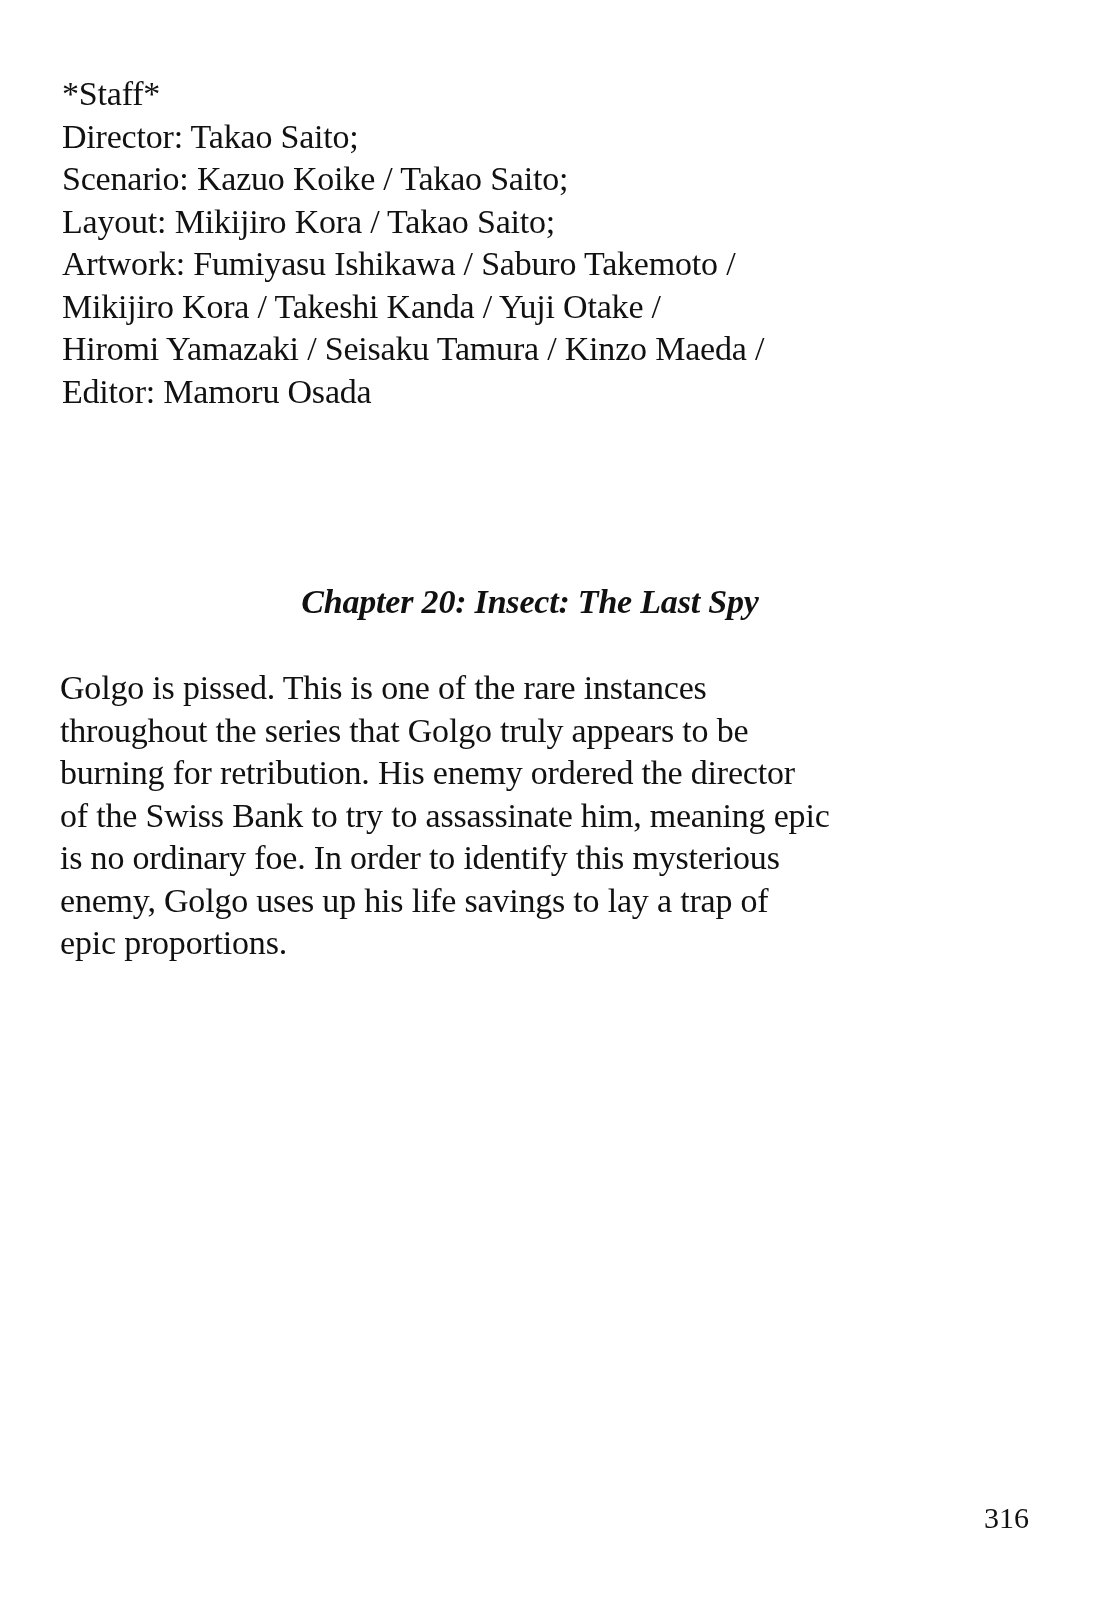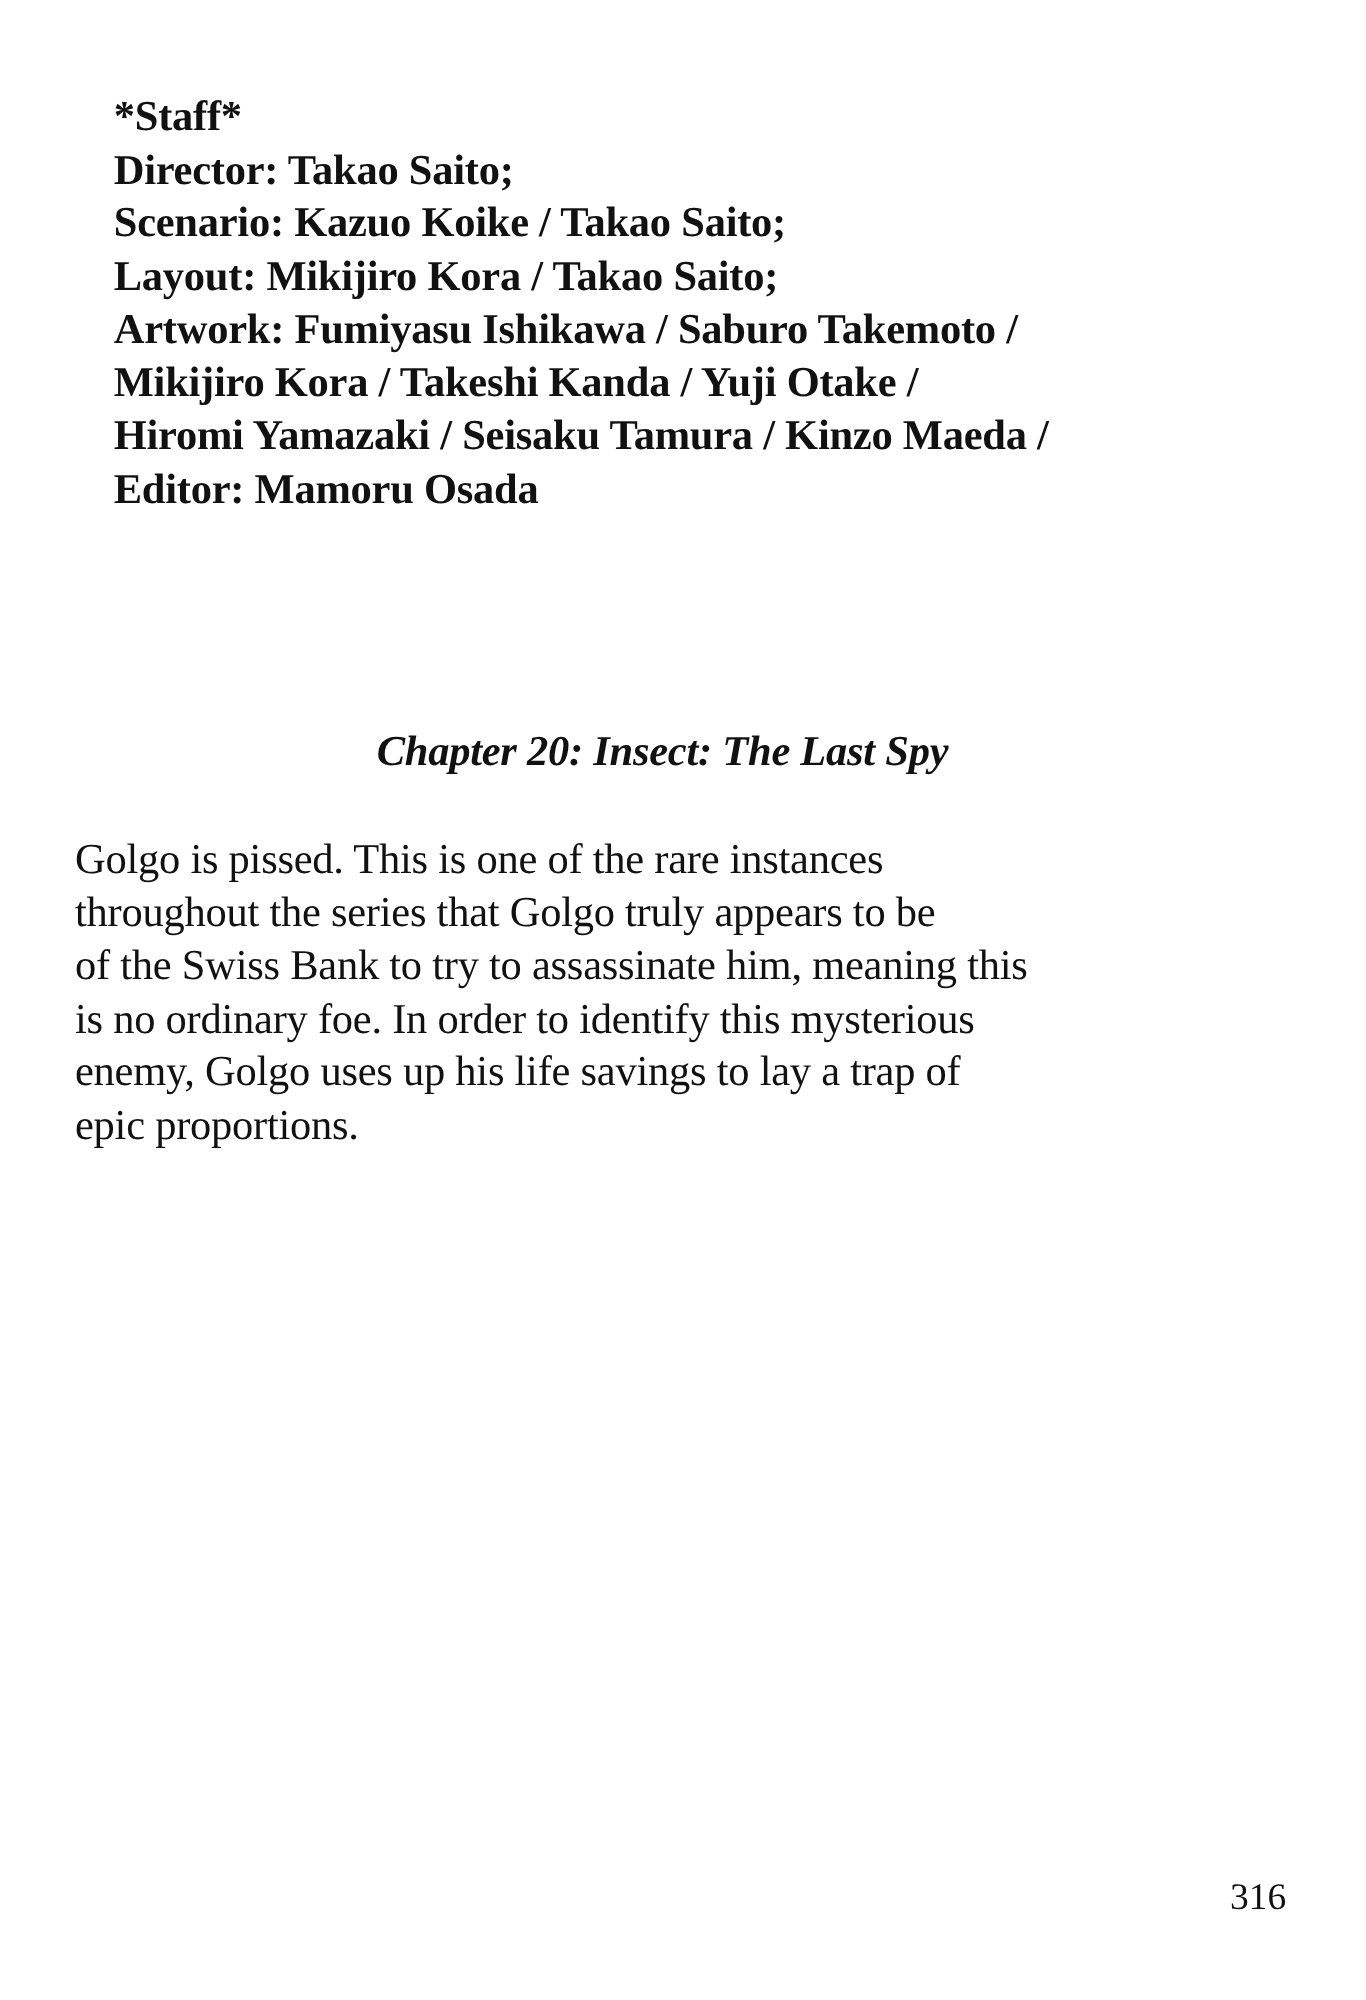--- a/index.html
+++ b/index.html
@@ -10,27 +10,26 @@
     body {
       width: 1093px;
       height: 1600px;
       position: relative;
       overflow: hidden;
       color: #111111;
       font-family: "Liberation Serif", "DejaVu Serif", serif;
     }
     .staff-block {
       position: absolute;
-      left: 91px;
+      left: 62px;
       top: 73px;
       width: 960px;
       font-size: 34px;
       line-height: 42.5px;
       letter-spacing: -0.2px;
-      font-weight: bold;
     }
     .staff-line {
       display: block;
       white-space: nowrap;
     }
     .chapter-title {
       position: absolute;
       left: 0;
       top: 580px;
       width: 1060px;
@@ -75,19 +74,20 @@
   <span class="staff-line">Mikijiro Kora / Takeshi Kanda / Yuji Otake /</span>
   <span class="staff-line">Hiromi Yamazaki / Seisaku Tamura / Kinzo Maeda /</span>
   <span class="staff-line">Editor: Mamoru Osada</span>
 </div>
 
 <div class="chapter-title">Chapter 20: Insect: The Last Spy</div>
 
 <div class="summary">
   <span class="summary-line">Golgo is pissed. This is one of the rare instances</span>
   <span class="summary-line">throughout the series that Golgo truly appears to be</span>
-  <span class="summary-line">of the Swiss Bank to try to assassinate him, meaning this</span>
+  <span class="summary-line">burning for retribution. His enemy ordered the director</span>
+  <span class="summary-line">of the Swiss Bank to try to assassinate him, meaning epic</span>
   <span class="summary-line">is no ordinary foe. In order to identify this mysterious</span>
   <span class="summary-line">enemy, Golgo uses up his life savings to lay a trap of</span>
   <span class="summary-line">epic proportions.</span>
 </div>
 
 <div class="page-number">316</div>
 
 </body></html>

